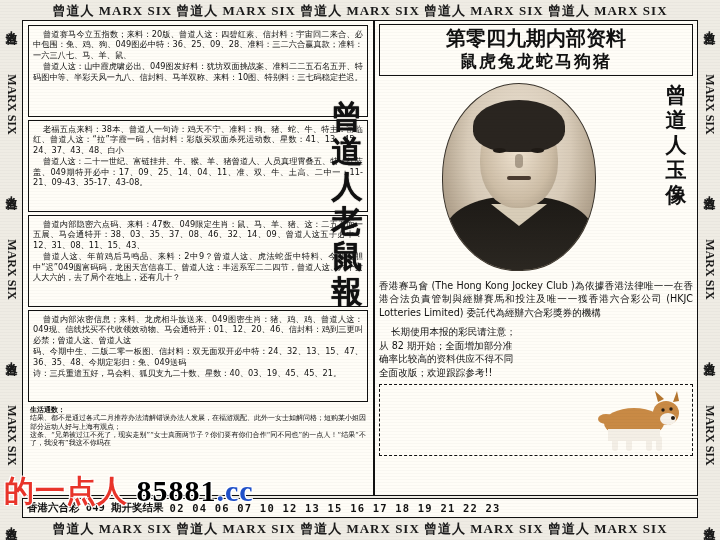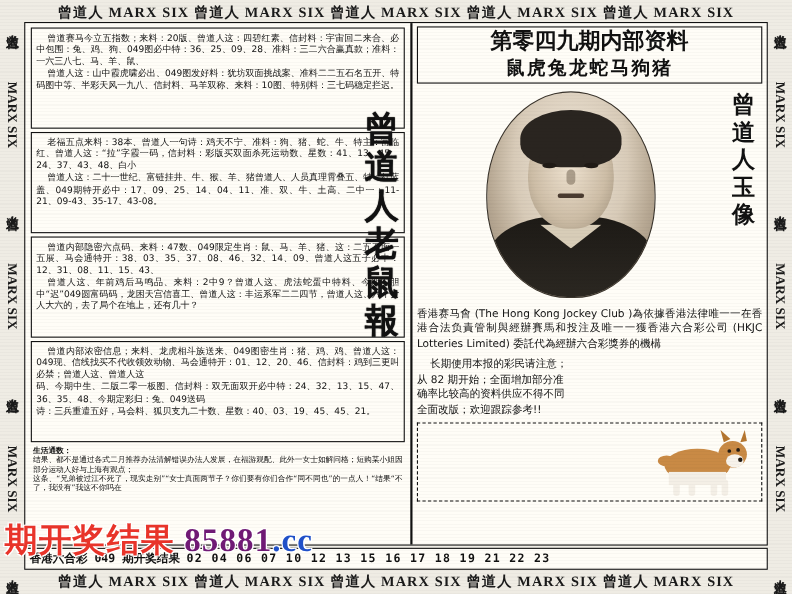--- a/index.html
+++ b/index.html
@@ -251,21 +251,21 @@
     position:absolute;
     left:4px;bottom:28px;
     font-family:"Liberation Serif","DejaVu Serif",serif;
     font-weight:bold;
     font-size:30px;
     color:#e8342a;
     text-shadow:1px 1px 0 #fff, -1px -1px 0 #fff, 1px -1px 0 #fff, -1px 1px 0 #fff;
     letter-spacing:1px;
     z-index:9;
   }
-  .watermark .site{color:#701a75;}
+  .watermark .site{color:#000000;}
   .watermark .dot{color:#2050c8;}
 
   .noise{
     position:absolute;inset:0;pointer-events:none;
     background-image:
       repeating-linear-gradient(0deg, rgba(0,0,0,0.022) 0 1px, rgba(0,0,0,0) 1px 3px);
     z-index:8;
   }
 </style>
 </head>
@@ -392,18 +392,18 @@
   </div>
 
   <div class="numstrip">
     <span class="label">香港六合彩 049 期开奖结果</span>
     <span class="nums">02 04 06 07 10 12 13 15 16 17 18 19 21 22 23</span>
   </div>
 
   <div class="band band-bottom">曾道人  MARX SIX  曾道人  MARX SIX  曾道人  MARX SIX  曾道人  MARX SIX  曾道人  MARX SIX</div>
 
   <div class="watermark">
-    <span>期开奖结果</span>
+    <span>的一点人</span>
     <span class="site">85881</span><span class="dot">.</span><span class="dot">cc</span>
   </div>
 
   <div class="noise"></div>
 </div>
 
 </body></html>

